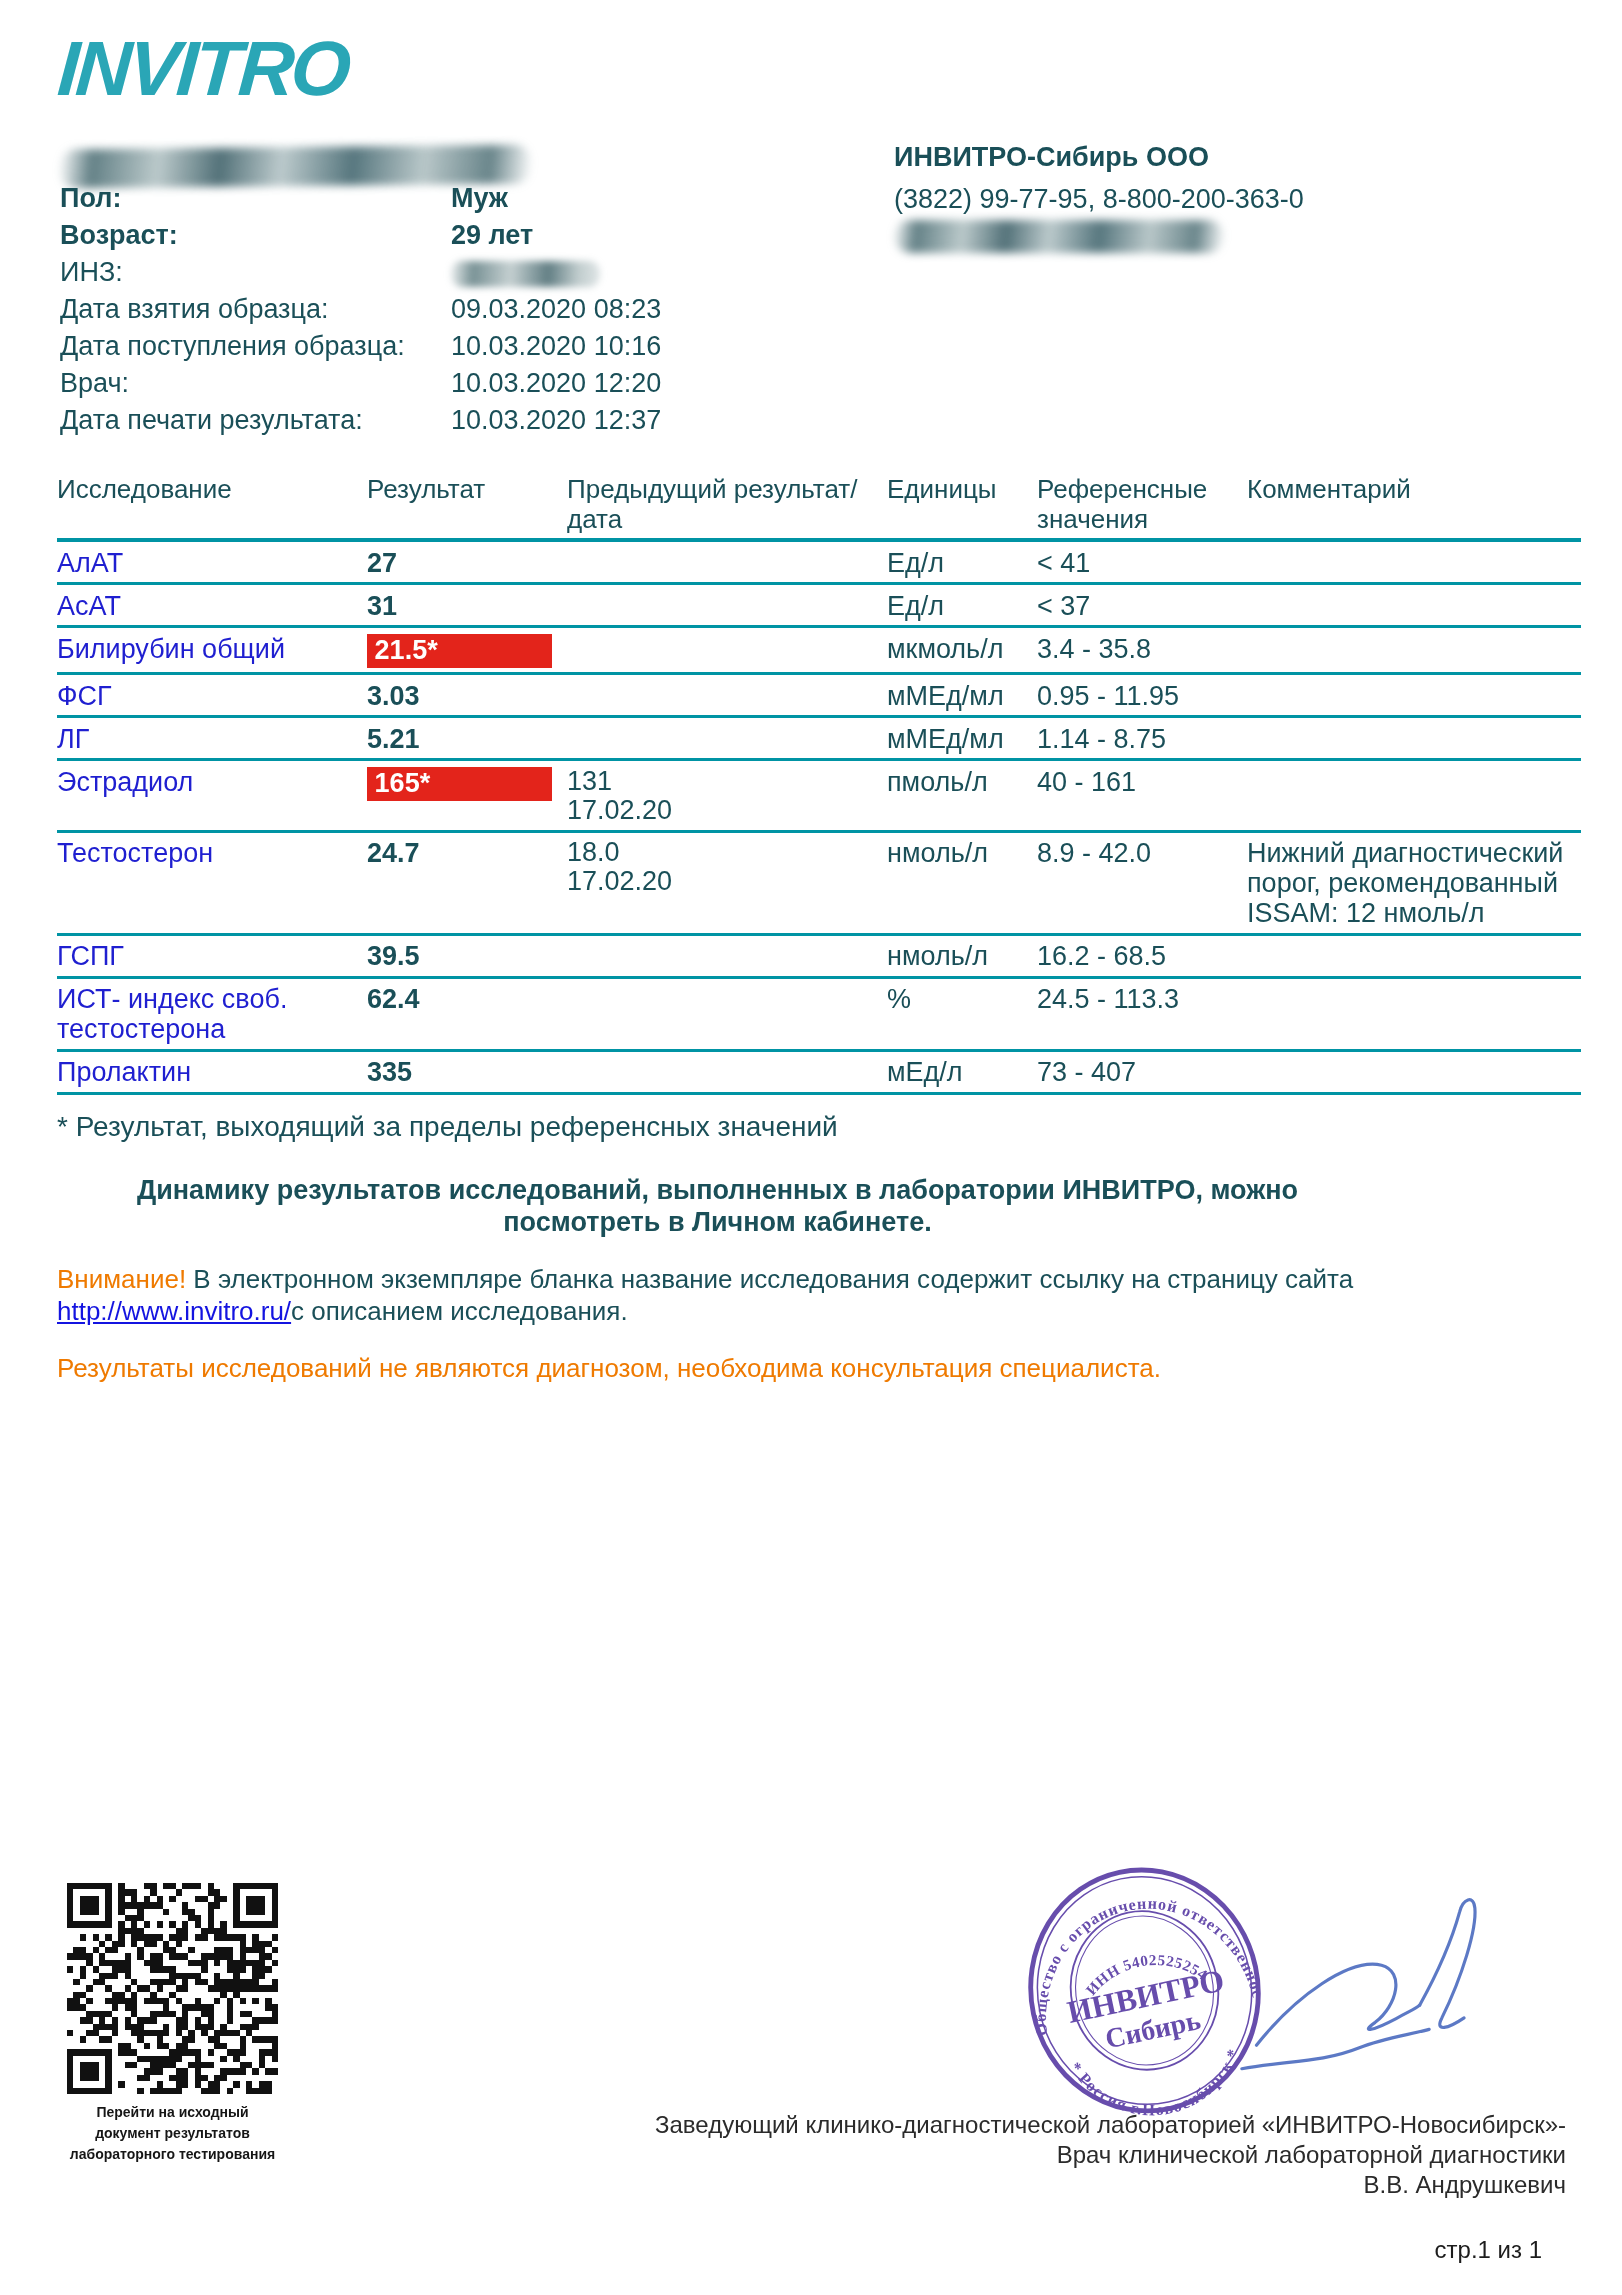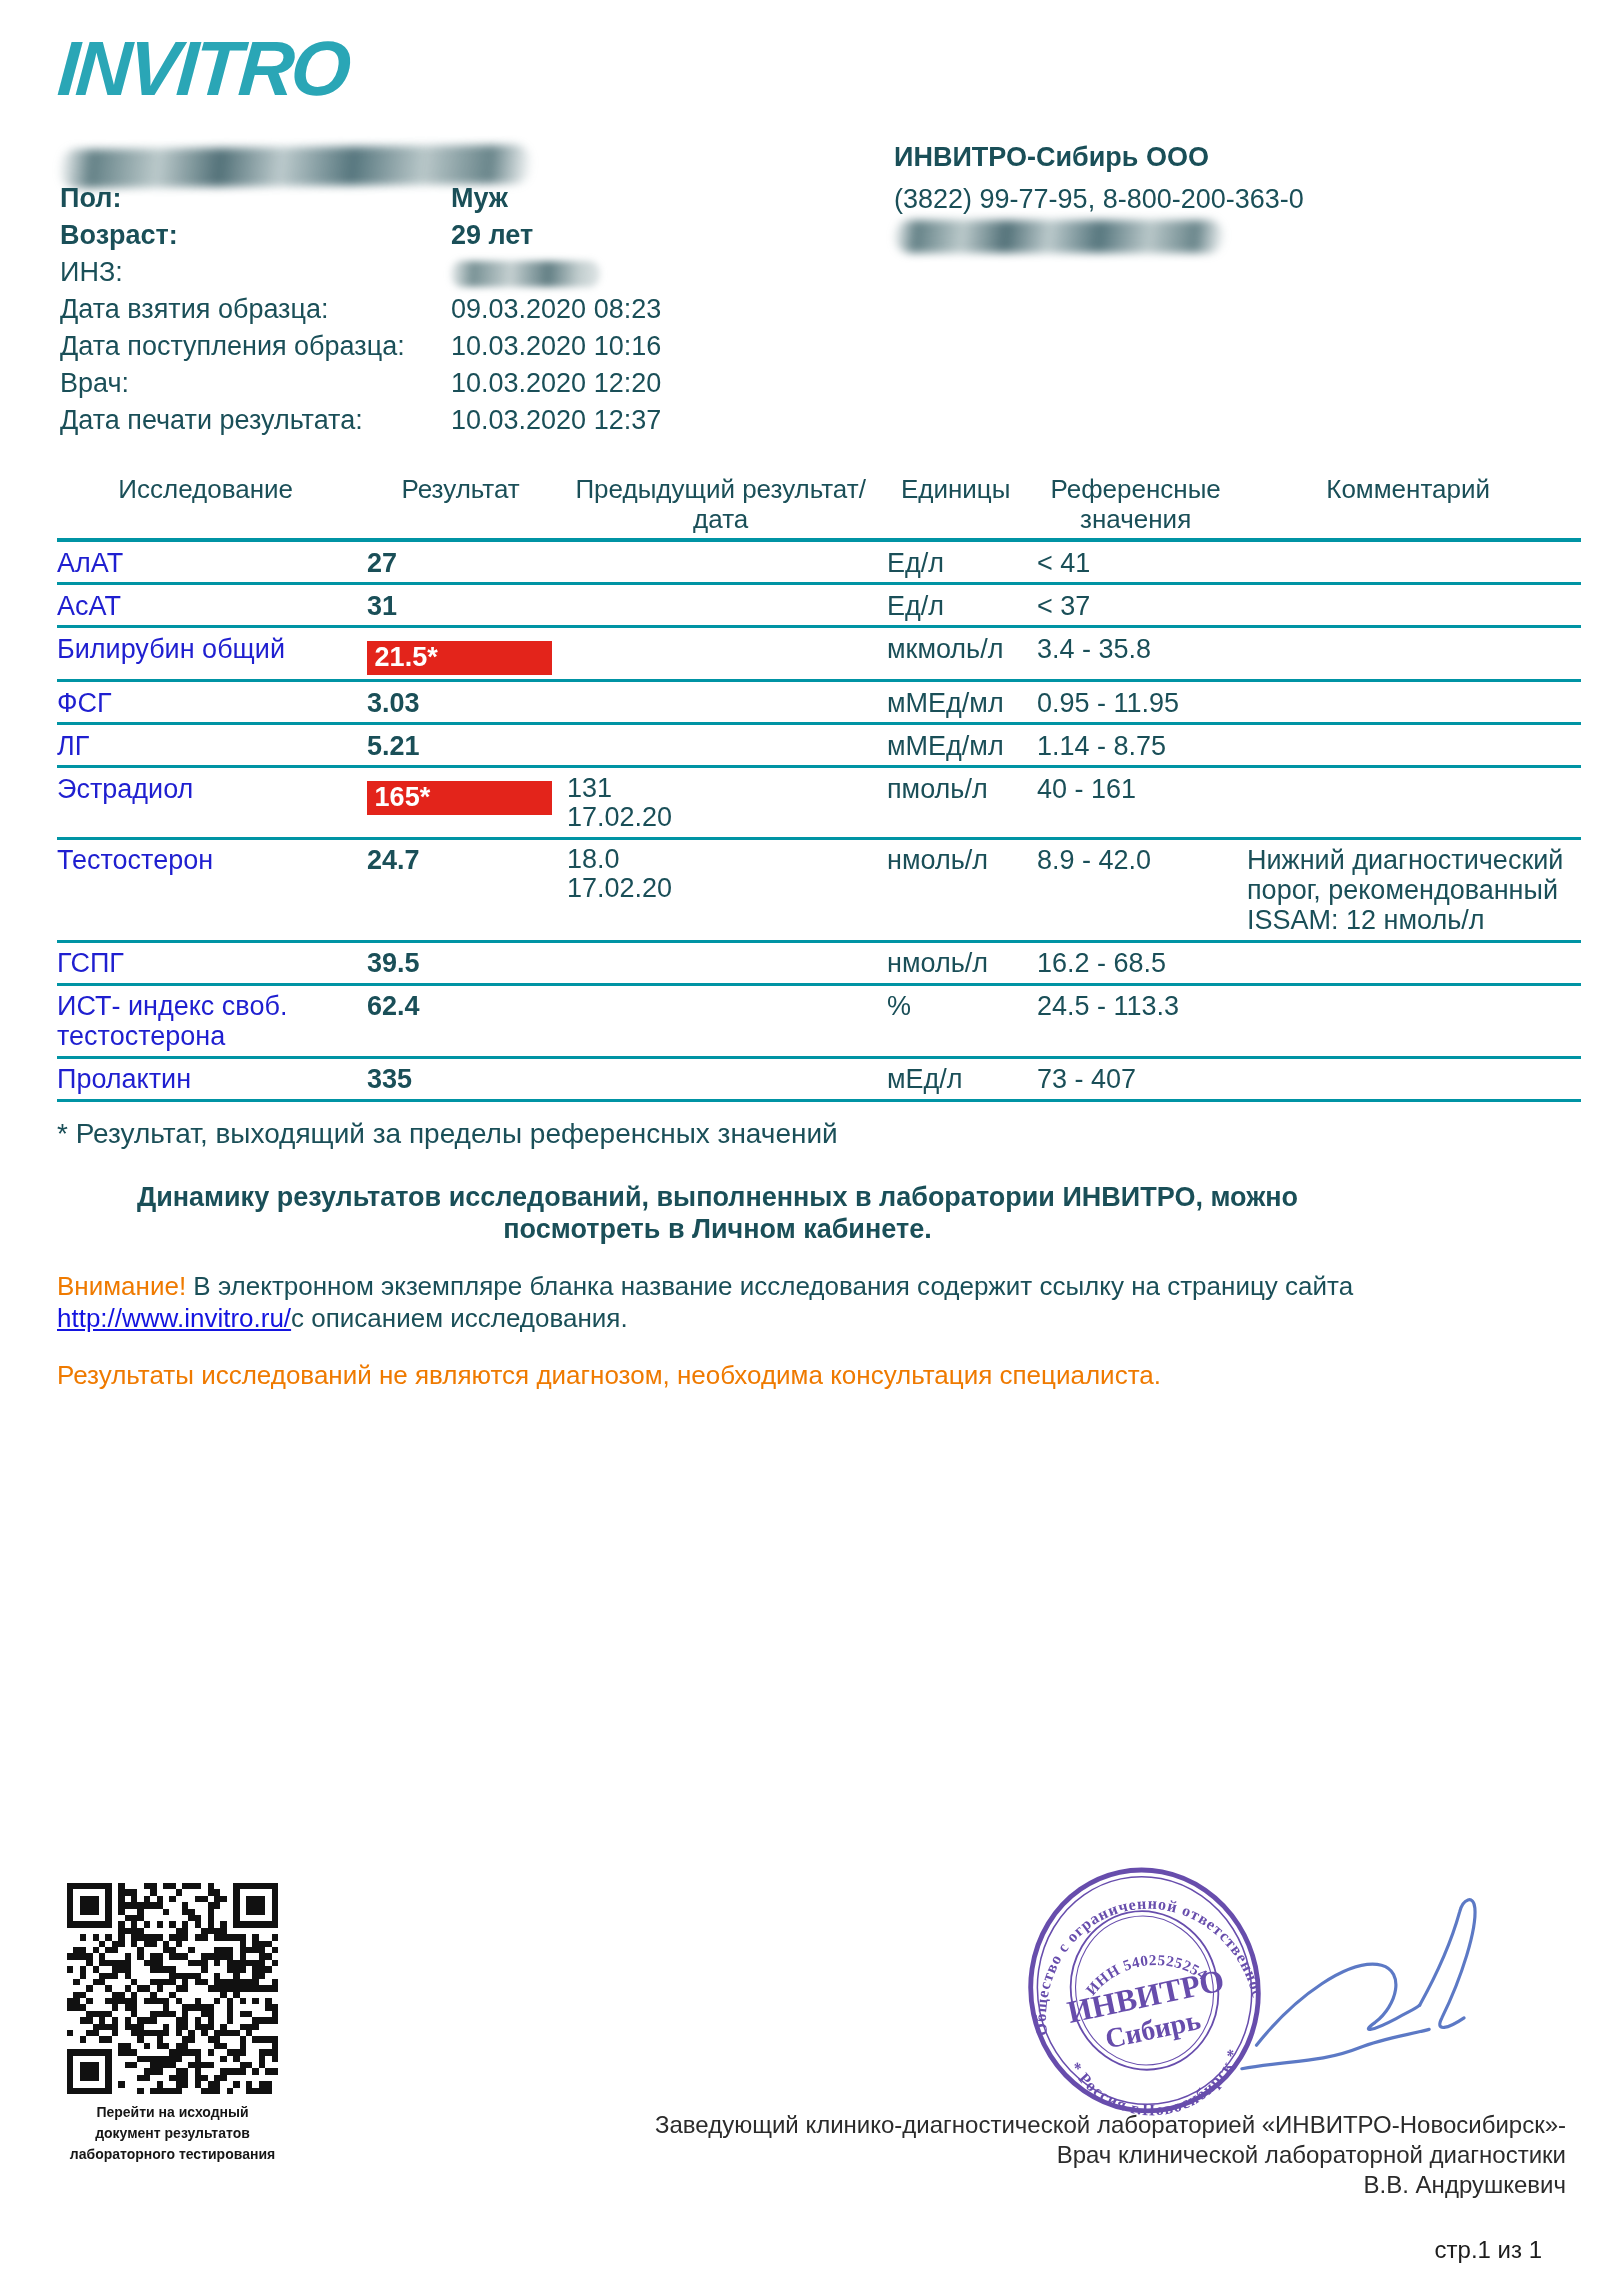--- a/index.html
+++ b/index.html
@@ -39,28 +39,28 @@
   .info-row.b .lbl,.info-row.b .val{font-weight:bold;}
 
   
   .org-block{position:absolute;left:894px;top:142px;font-size:27px;}
   .org-name{font-weight:bold;}
   .org-phone{margin-top:10.8px;}
 
   
   .results{position:absolute;left:57px;top:471px;width:1524px;}
   .grid{display:grid;grid-template-columns:310px 200px 320px 150px 210px 335px;}
-  .thead{border-bottom:4.4px solid var(--line);padding:2.5px 0 3.8px;text-align:center;}
+  .thead{border-bottom:4.4px solid var(--line);padding:2.5px 0 3.8px;}
   .thead .hc{font-size:26px;line-height:30.5px;padding-right:12.7px;}
   .trow{border-bottom:3.8px solid var(--line);padding:5.7px 0 4.4px;}
   .trow .c{font-size:27px;line-height:30px;padding-right:11.4px;}
   .trow .name a{color:var(--blue);text-decoration:none;}
   .trow .result{font-weight:bold;}
   .flag{display:inline-block;background:var(--red);color:#fff;font-weight:bold;
-        min-width:185px;padding:1.3px 7.6px 2.5px;margin-top:7px;}
+        min-width:185px;padding:1.3px 7.6px 2.5px;margin-top:0;}
   .prev div{line-height:29px;}
   .comment{font-size:25.4px;line-height:29px;}
 
   .footnote{margin-top:16.5px;font-size:28px;}
   .note-dynamics{margin-top:30.5px;width:1321px;font-size:27px;font-weight:bold;line-height:32px;text-align:center;}
   .note-attention{margin-top:25.4px;width:1372px;font-size:26px;line-height:32px;}
   .orange{color:var(--orange);}
   .note-attention a{color:var(--link);text-decoration:underline;}
   .note-disclaimer{margin-top:25.4px;font-size:26px;}
 

